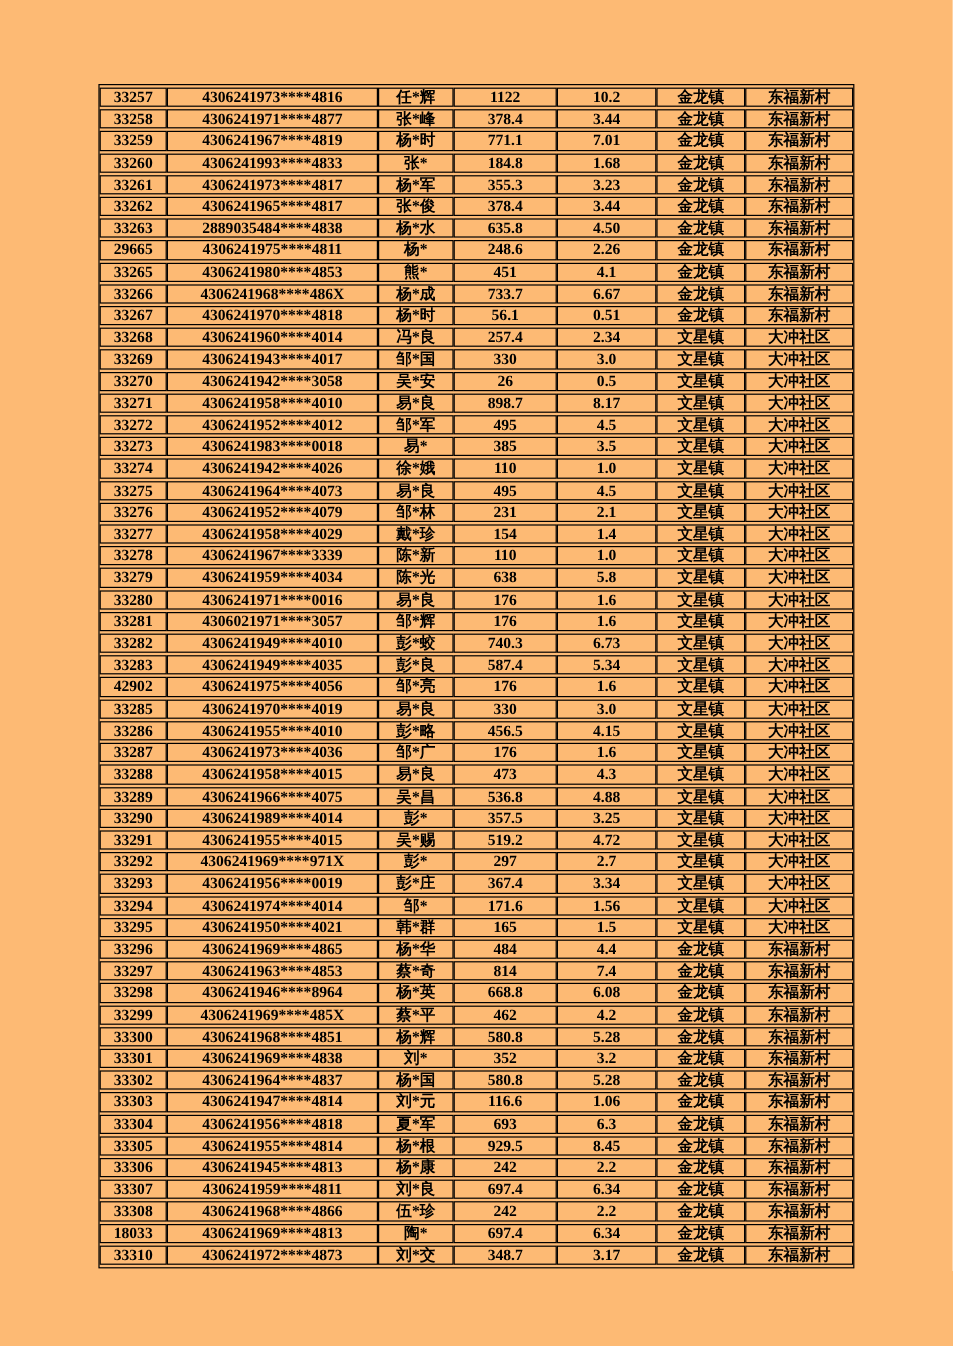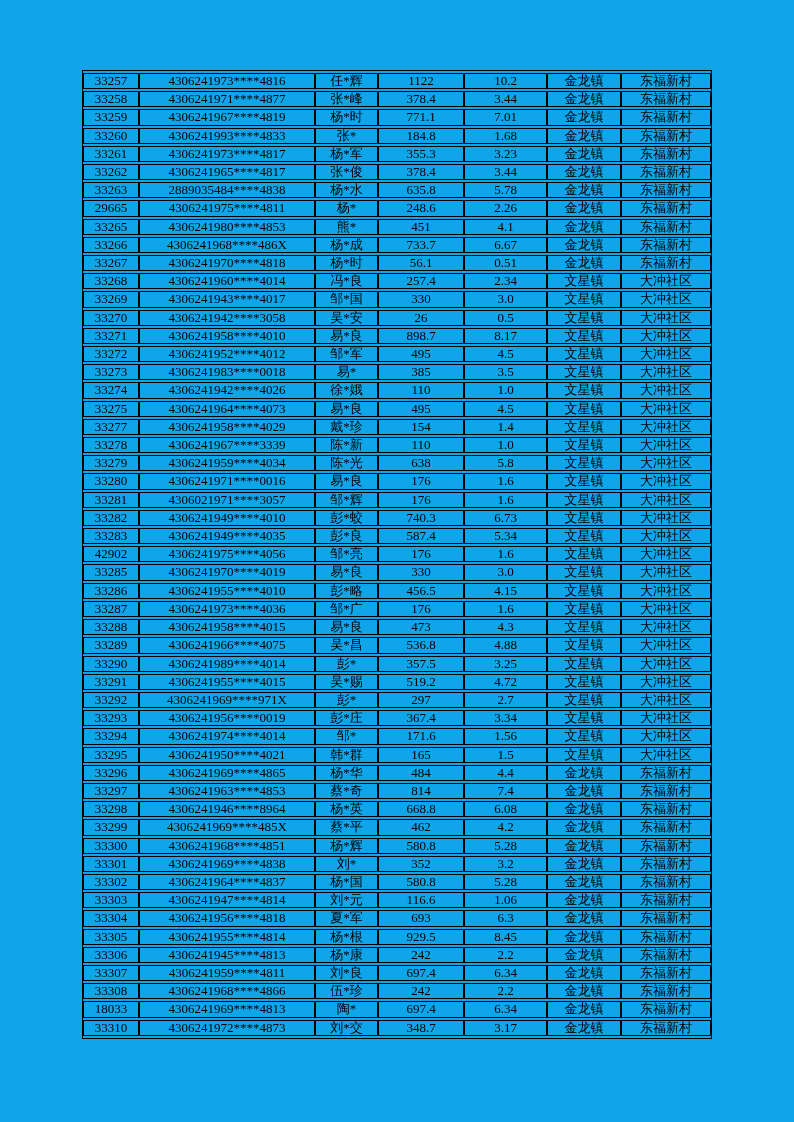--- a/index.html
+++ b/index.html
@@ -10,22 +10,23 @@
   body {
     width: 794px;
     height: 1122px;
     font-family: "Liberation Serif", "DejaVu Serif", serif;
     color: #000000;
   }
   .page {
     position: relative;
     width: 794px;
     height: 1122px;
-    background: #0ea5e9;
+    background: #fdba74;
     overflow: hidden;
+    font-weight: bold;
   }
   table.roster {
     position: absolute;
     left: 82px;
     top: 70px;
     width: 628px;
     table-layout: fixed;
     border-collapse: separate;
     border-spacing: 0 2px; 
     border: 1px solid #000000;
@@ -118,21 +119,21 @@
           <td>378.4</td>
           <td>3.44</td>
           <td>金龙镇</td>
           <td>东福新村</td>
         </tr>
         <tr>
           <td>33263</td>
           <td>2889035484****4838</td>
           <td>杨*水</td>
           <td>635.8</td>
-          <td>5.78</td>
+          <td>4.50</td>
           <td>金龙镇</td>
           <td>东福新村</td>
         </tr>
         <tr>
           <td>29665</td>
           <td>4306241975****4811</td>
           <td>杨*</td>
           <td>248.6</td>
           <td>2.26</td>
           <td>金龙镇</td>
@@ -231,20 +232,29 @@
         <tr>
           <td>33275</td>
           <td>4306241964****4073</td>
           <td>易*良</td>
           <td>495</td>
           <td>4.5</td>
           <td>文星镇</td>
           <td>大冲社区</td>
         </tr>
         <tr>
+          <td>33276</td>
+          <td>4306241952****4079</td>
+          <td>邹*林</td>
+          <td>231</td>
+          <td>2.1</td>
+          <td>文星镇</td>
+          <td>大冲社区</td>
+        </tr>
+        <tr>
           <td>33277</td>
           <td>4306241958****4029</td>
           <td>戴*珍</td>
           <td>154</td>
           <td>1.4</td>
           <td>文星镇</td>
           <td>大冲社区</td>
         </tr>
         <tr>
           <td>33278</td>

